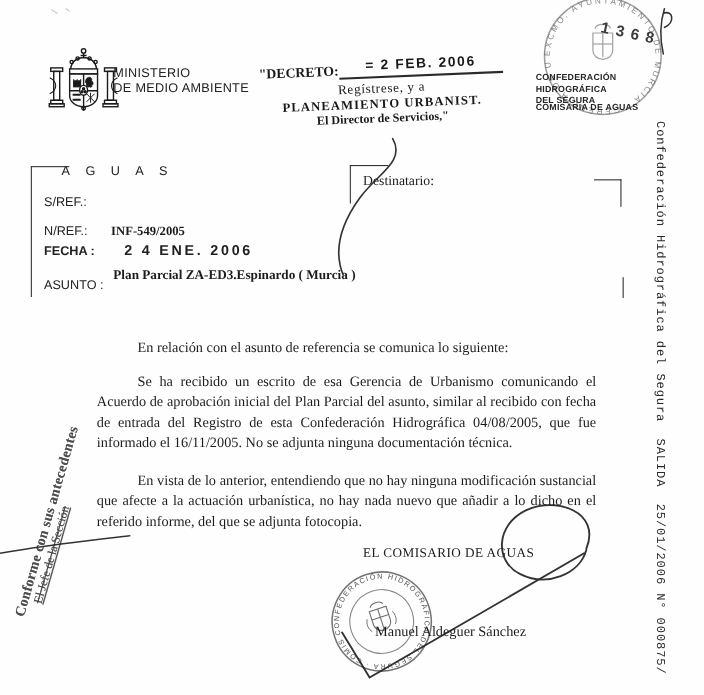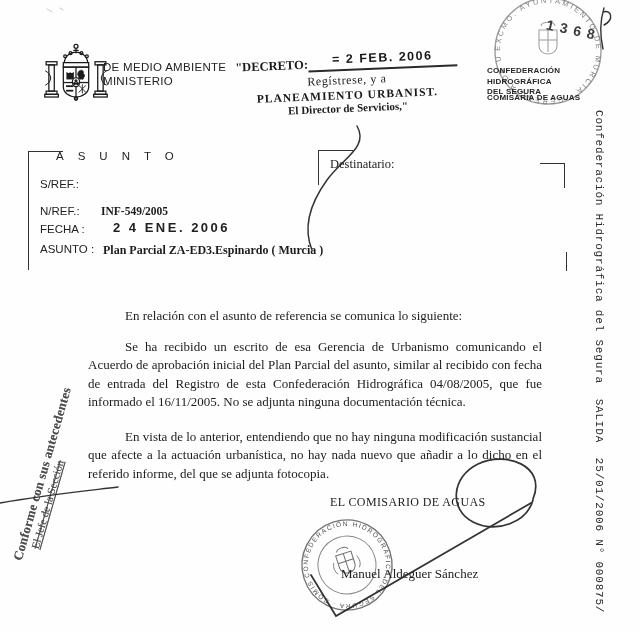--- a/index.html
+++ b/index.html
@@ -35,23 +35,23 @@
     transform-origin:0 0;font-family:"Liberation Mono",monospace;font-size:11px;
     letter-spacing:.8px;color:#2a2a2a;white-space:pre;}
   
   .oficio-bracket{left:28px;top:151px;width:34px;height:118px;
     border-top:1.5px solid #333;border-left:1.5px solid #333;}
   .oficio-title{left:56px;top:150px;font-family:"Liberation Sans",sans-serif;
     font-size:11.5px;letter-spacing:14px;color:#222;}
   .fld-label{font-family:"Liberation Sans",sans-serif;font-size:11.5px;color:#222;}
   .l-sref{left:40px;top:178px;} .v-sref{left:105px;top:178px;font-size:10.5px;line-height:13px;}
   .l-nref{left:40px;top:205px;} .v-nref{left:101px;top:205px;font-size:11.5px;font-weight:bold;}
-  .l-fecha{left:40px;top:223px;} .v-fecha{left:113px;top:220px;font-family:"Liberation Sans",sans-serif;
+  .l-fecha{left:40px;top:223px;font-weight:bold;} .v-fecha{left:113px;top:220px;font-family:"Liberation Sans",sans-serif;
     font-weight:bold;font-size:13px;letter-spacing:2.5px;color:#202020;}
-  .l-asunto{left:40px;top:243px;} .v-asunto{left:103px;top:243px;font-size:12px;font-weight:bold;}
+  .l-asunto{left:40px;top:254px;} .v-asunto{left:103px;top:243px;font-size:12px;font-weight:bold;}
   
   .dest-bracket{left:318px;top:150px;width:34px;height:34px;
     border-top:1.5px solid #333;border-left:1.5px solid #333;}
   .dest-bracket-r{left:540px;top:163px;width:24px;height:24px;
     border-top:1.5px solid #333;border-right:1.5px solid #333;}
   .dest-tick{left:566px;top:252px;width:0;height:19px;border-left:1.5px solid #333;}
   .dest-label{left:330px;top:157px;font-size:12.5px;}
   .dest-lines{left:330px;top:188px;font-weight:bold;font-size:12.5px;line-height:14.5px;}
   .dest-lines .sm{font-size:11.5px;}
   
@@ -126,22 +126,22 @@
         <rect x="71" y="24" width="12" height="3.5"></rect>
           <rect x="74" y="27.5" width="6" height="29"></rect>
         <rect x="71" y="56.5" width="12" height="3.5"></rect>
           <rect x="69.5" y="60" width="15" height="3"></rect>
         <path d="M84,34 C76,38 76,46 84,50" stroke-width="1.1"></path>
       </g>
     </g>
   </svg>
 
   <div class="abs ministry">
+    <div>MINISTERIO</div>
     <div>DE MEDIO AMBIENTE</div>
-    <div>MINISTERIO</div>
   </div>
 
   <div class="abs decree">
     <div class="decree-row">
       <span class="decree-label">"DECRETO:</span>
       <span class="decree-date">= 2 FEB. 2006</span>
     </div>
     <div class="decree-l2">Regístrese, y a</div>
     <div class="decree-l3">PLANEAMIENTO URBANIST.</div>
     <div class="decree-l4">El Director de Servicios,"</div>
@@ -166,21 +166,21 @@
   <div class="abs reg-org">
     <div>CONFEDERACIÓN</div>
     <div>HIDROGRÁFICA</div>
     <div>DEL SEGURA</div>
   </div>
   <div class="abs reg-dept">COMISARIA DE AGUAS</div>
 
   <div class="abs right-margin">Confederación Hidrográfica del Segura  SALIDA  25/01/2006 N° 000875/</div>
 
   <div class="abs oficio-bracket"></div>
-  <div class="abs oficio-title">ASUNTO</div>
+  <div class="abs oficio-title">AGUAS</div>
 
   <div class="abs fld-label l-sref">S/REF.:</div>
   <div class="abs fld-label l-nref">N/REF.:</div>
   <div class="abs v-nref">INF-549/2005</div>
   <div class="abs fld-label l-fecha">FECHA :</div>
   <div class="abs v-fecha">2 4 ENE. 2006</div>
   <div class="abs fld-label l-asunto">ASUNTO :</div>
   <div class="abs v-asunto">Plan Parcial ZA-ED3.Espinardo ( Murcia )</div>
 
   <div class="abs dest-bracket"></div>

